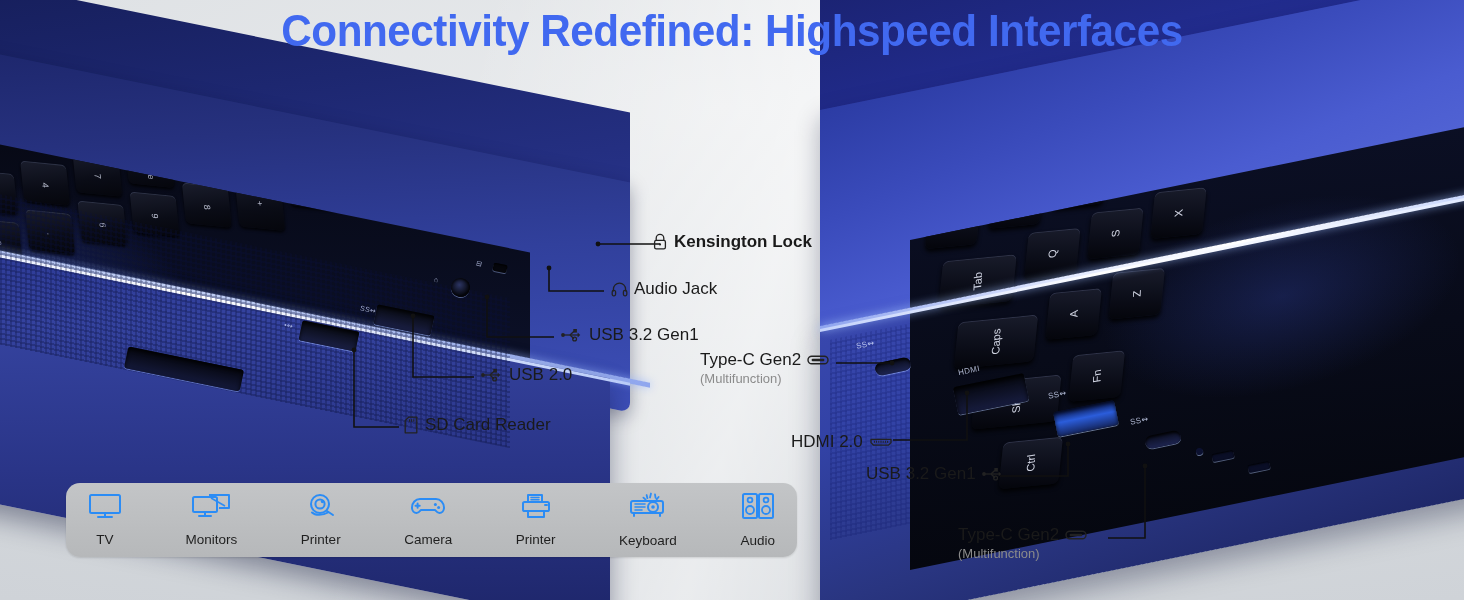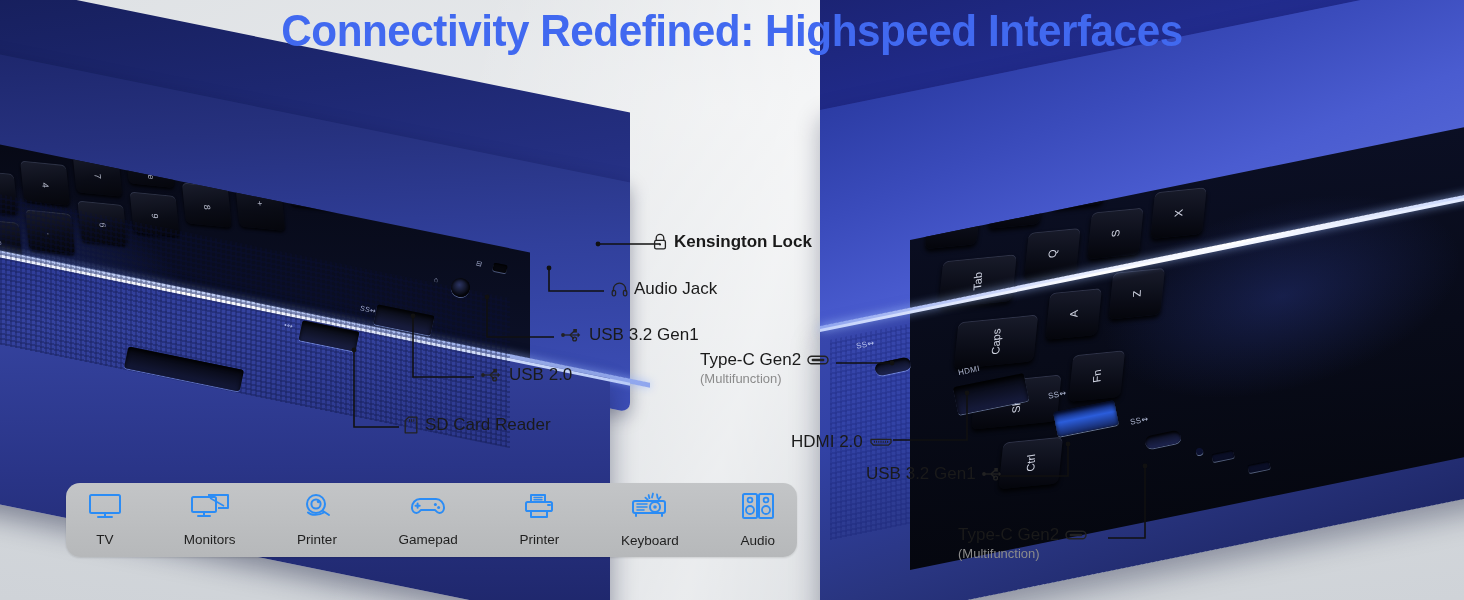--- a/index.html
+++ b/index.html
@@ -631,21 +631,21 @@
 
     <div class="dev">
       <span>
         <svg width="38" height="26" viewBox="0 0 38 26">
             <path d="M11 6h16c4.5 0 8 4 8 8.6 0 3.4-2.2 5.4-4.6 5.4-2 0-3-1.4-4.4-3H12c-1.4 1.6-2.4 3-4.4 3C5.2 20 3 18 3 14.6 3 9.9 6.5 6 11 6z" fill="none" stroke="#2b8cf5" stroke-width="2" stroke-linejoin="round"></path>
             <path d="M8.6 10.6v4.2M6.5 12.7h4.2" stroke="#2b8cf5" stroke-width="2" stroke-linecap="round"></path>
             <circle cx="26.4" cy="11.4" r="1.5" fill="#2b8cf5"></circle>
             <circle cx="29.6" cy="14.4" r="1.5" fill="#2b8cf5"></circle>
           </svg>
       </span>
-      <span class="dlabel">Gamepad</span>
+      <span class="dlabel">Camera</span>
     </div>
 
     <div class="dev">
       <span>
         <svg width="32" height="26" viewBox="0 0 32 26">
             <path d="M8 9V2h14v7" fill="none" stroke="#2b8cf5" stroke-width="2" stroke-linejoin="round"></path>
             <path d="M11 4.5h8M11 6.8h8" stroke="#2b8cf5" stroke-width="1.5" stroke-linecap="round"></path>
             <rect x="3" y="9" width="26" height="9" rx="1.6" fill="none" stroke="#2b8cf5" stroke-width="2"></rect>
             <path d="M8 18h16v6H8z" fill="none" stroke="#2b8cf5" stroke-width="2" stroke-linejoin="round"></path>
             <path d="M25 12h2" stroke="#2b8cf5" stroke-width="2" stroke-linecap="round"></path>

